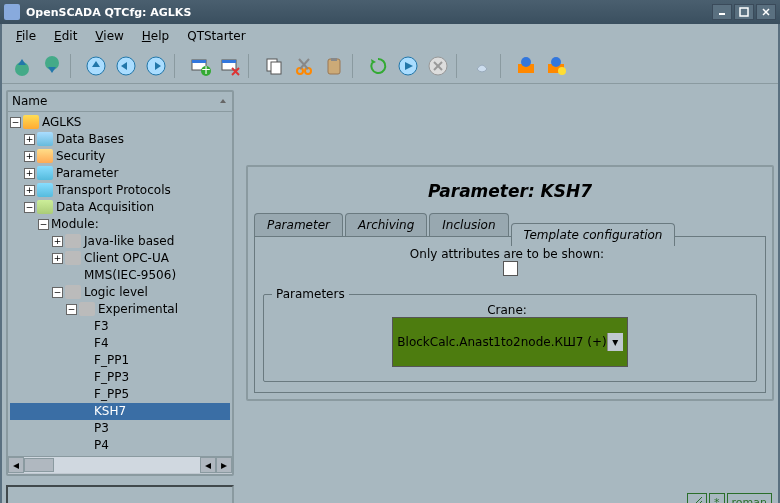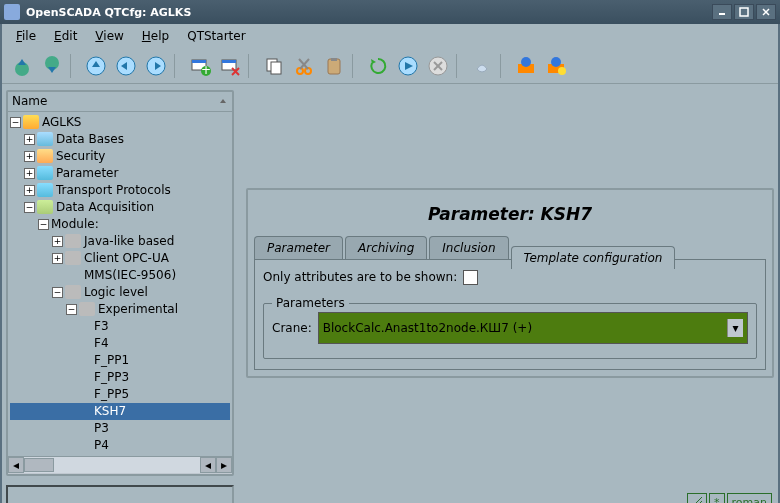--- a/index.html
+++ b/index.html
@@ -41,21 +41,21 @@
 .hscroll .arrow { width: 16px; height: 16px; background: #b0b8c0; border: 1px solid #8a9aa0; display: flex; align-items: center; justify-content: center; cursor: pointer; }
 .hscroll .track { flex: 1; height: 16px; background: #d0d8e0; position: relative; }
 .hscroll .thumb { position: absolute; left: 0; width: 30px; height: 14px; top: 1px; background: #b0b8c0; border: 1px solid #8a9aa0; }
 
 .right-panel { flex: 1; background: #a8b8c0; border: 2px solid #8a9aa0; border-radius: 2px; display: flex; flex-direction: column; padding: 6px; }
 .page-title { text-align: center; font-size: 17px; font-style: italic; font-weight: bold; padding: 8px 0 12px; color: #000; }
 .tabs { display: flex; border-bottom: 1px solid #6a7a80; font-style: italic; }
 .tab { padding: 4px 12px; background: #98a8b0; border: 1px solid #6a7a80; border-bottom: none; margin-right: 2px; border-radius: 4px 4px 0 0; cursor: pointer; font-size: 12px; }
 .tab.active { background: #a8b8c0; position: relative; top: 10px; }
 .tab-content { flex: 1; padding: 10px 8px; background: #a8b8c0; border: 1px solid #6a7a80; border-top: none; }
-.form-row { display: flex; align-items: center; margin-bottom: 6px; }
+.form-row { display: flex; align-items: center; margin-bottom: 6px; flex-direction: column; }
 .form-row label { margin-right: 6px; }
 .checkbox { width: 15px; height: 15px; border: 1px solid #555; background: #fff; }
 .fieldset { border: 1px solid #6a7a80; border-radius: 2px; padding: 8px; margin-top: 18px; position: relative; }
 .fieldset-legend { position: absolute; top: -8px; left: 8px; background: #a8b8c0; padding: 0 4px; font-size: 12px; }
 .combo { flex: 1; height: 22px; background: #4d7c0f; border: 1px solid #555; display: flex; align-items: center; padding: 15px 4px; }
 .combo-text { flex: 1; font-size: 12px; }
 .combo-arrow { width: 16px; height: 18px; background: #c0c8d0; border-left: 1px solid #888; display: flex; align-items: center; justify-content: center; }
 
 .bottom-area { height: 36px; background: #a8b8c0; display: flex; padding: 4px; gap: 4px; }
 .bottom-left { width: 228px; border: 2px inset #8a9aa0; background: #a8b8c0; }

